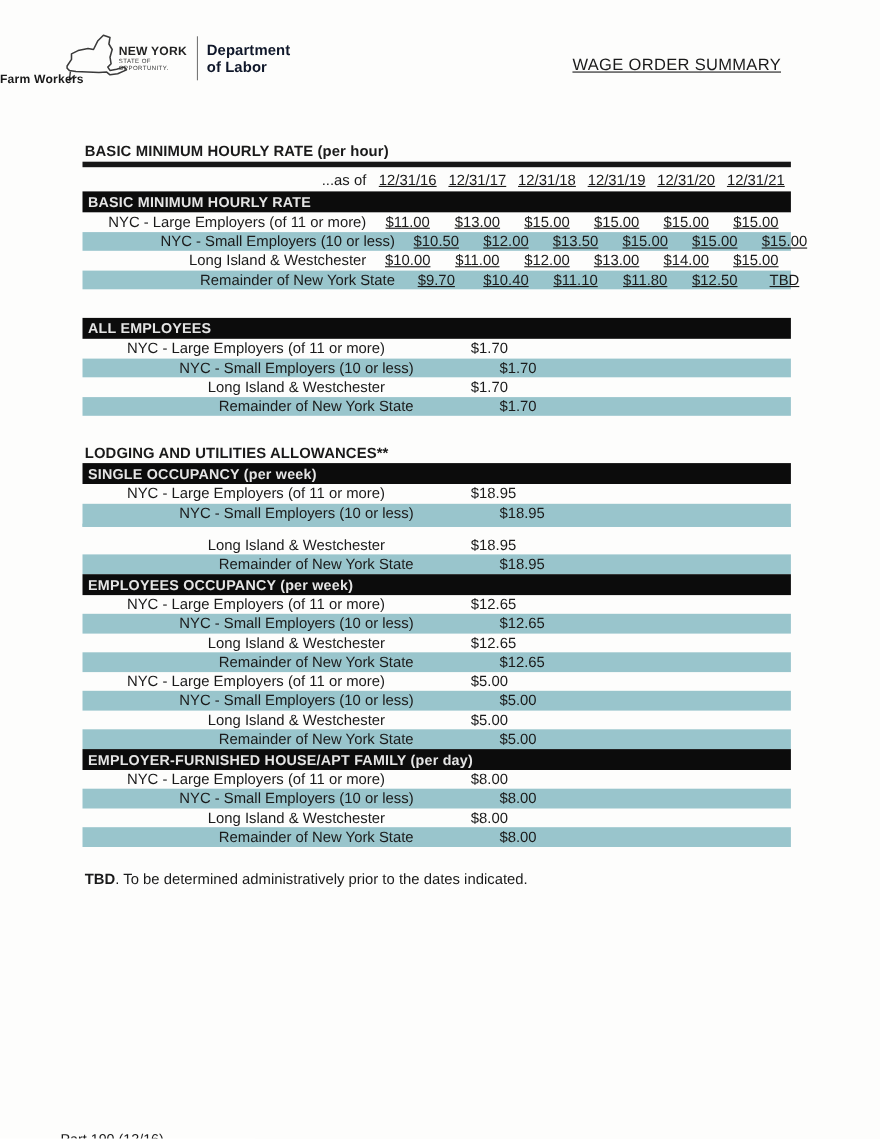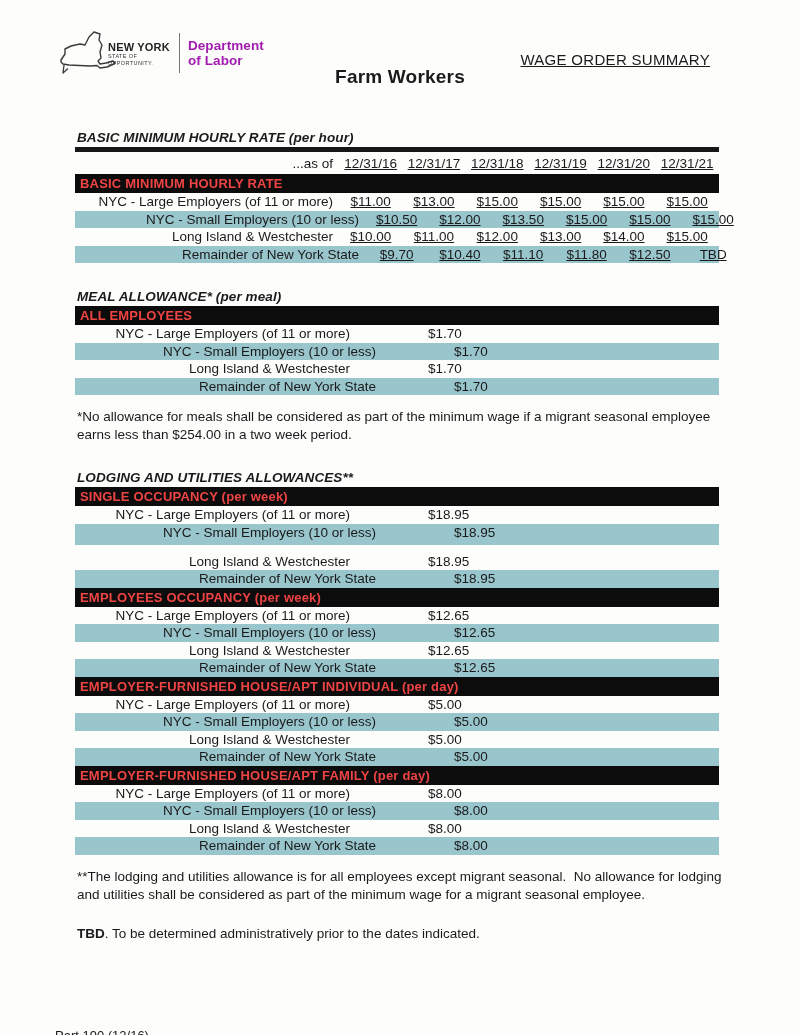--- a/index.html
+++ b/index.html
@@ -13,29 +13,29 @@
     overflow: hidden;
   }
 
   
   .logo { position: absolute; left: 56px; top: 28px; display: flex; align-items: center; }
   .logo svg { width: 64px; height: 50px; display: block; }
   .state-block { margin-left: -12px; margin-top: 1px; }
   .state-name { font-weight: bold; font-size: 11px; letter-spacing: 0.2px; color: #222; }
   .state-tag { font-size: 5.5px; letter-spacing: 0.4px; line-height: 1.25; color: #333; }
   .logo-divider { width: 1px; height: 40px; background: #777; margin: 0 8px 0 9px; }
-  .dept { font-weight: bold; font-size: 13.5px; line-height: 1.12; letter-spacing: 0.1px; color: #a21caf; }
-  .doc-title { position: absolute; top: 66px; left: 0; width: 760px; text-align: center; font-size: 19px; font-weight: bold; letter-spacing: 0.2px; margin-left: 20px; }
+  .dept { font-weight: bold; font-size: 13.5px; line-height: 1.12; letter-spacing: 0.1px; color: #0f172a; }
+  .doc-title { position: absolute; top: 66px; left: 0; width: 760px; font-size: 11px; font-weight: bold; letter-spacing: 0.2px; }
   .summary-title { position: absolute; top: 51px; right: 90px; font-size: 15px; letter-spacing: 0.3px; text-decoration: underline; }
 
   
   .main { position: absolute; left: 75px; top: 130px; width: 644px; }
-  .sec-title { font-size: 13.5px; font-weight: bold; margin: 0 0 2px 2px; letter-spacing: 0.1px; font-style: italic; }
+  .sec-title { font-size: 13.5px; font-weight: bold; margin: 0 0 2px 2px; letter-spacing: 0.1px; }
   .double-rule { height: 2px; border-top: 3px solid #171717; border-bottom: 2px solid #171717; margin-bottom: 1px; }
-  .black-bar { background: var(--bar, #0c0c0c); color: #ef4444; font-weight: bold; font-size: 13px; height: 19px; line-height: 19px; padding-left: 5px; letter-spacing: 0.2px; white-space: nowrap; overflow: hidden; }
+  .black-bar { background: var(--bar, #0c0c0c); color: #e5e5e5; font-weight: bold; font-size: 13px; height: 19px; line-height: 19px; padding-left: 5px; letter-spacing: 0.2px; white-space: nowrap; overflow: hidden; }
   .shaded { background: var(--teal, #99c5cc); padding-left: 26px; }
 
   
   .b-row, .asof-row { display: grid; grid-template-columns: 264px repeat(6, 63.3px); align-items: center; height: 17.5px; font-size: 13.5px; }
   .asof-row { height: 21px; }
   .lbl { text-align: right; padding-right: 6px; white-space: nowrap; }
   .c { text-align: center; white-space: nowrap; text-decoration: underline; }
 
   
   .t-row { display: grid; grid-template-columns: 281px 1fr; align-items: center; height: 17.5px; font-size: 13.5px; }
@@ -126,41 +126,39 @@
             <span class="c">$10.40</span>
             <span class="c">$11.10</span>
             <span class="c">$11.80</span>
             <span class="c">$12.50</span>
             <span class="c">TBD</span>
           </div>
         </div>
     </div>
 
     <div class="sec">
-      <h2 class="sec-title">MEAL ALLOWANCE* (per meal)</h2>
       <div class="black-bar">ALL EMPLOYEES</div>
       <div id="mealRows">
           <div class="t-row">
             <span class="lbl">NYC - Large Employers (of 11 or more)</span>
             <span class="val">$1.70</span>
           </div>
           <div class="t-row shaded">
             <span class="lbl">NYC - Small Employers (10 or less)</span>
             <span class="val">$1.70</span>
           </div>
           <div class="t-row">
             <span class="lbl">Long Island &amp; Westchester</span>
             <span class="val">$1.70</span>
           </div>
           <div class="t-row shaded">
             <span class="lbl">Remainder of New York State</span>
             <span class="val">$1.70</span>
           </div>
         </div>
-      <p class="footnote">*No allowance for meals shall be considered as part of the minimum wage if a migrant seasonal employee earns less than $254.00 in a two week period.</p>
     </div>
 
     <div class="sec">
       <h2 class="sec-title">LODGING AND UTILITIES ALLOWANCES**</h2>
       <div id="lodgingTables">
           <div class="black-bar">SINGLE OCCUPANCY (per week)</div>
           <div class="t-row">
             <span class="lbl">NYC - Large Employers (of 11 or more)</span>
             <span class="val">$18.95</span>
           </div>
@@ -186,21 +184,20 @@
             <span class="val">$12.65</span>
           </div>
           <div class="t-row">
             <span class="lbl">Long Island &amp; Westchester</span>
             <span class="val">$12.65</span>
           </div>
           <div class="t-row shaded">
             <span class="lbl">Remainder of New York State</span>
             <span class="val">$12.65</span>
           </div>
-          <div class="black-bar">EMPLOYER-FURNISHED HOUSE/APT INDIVIDUAL (per day)</div>
           <div class="t-row">
             <span class="lbl">NYC - Large Employers (of 11 or more)</span>
             <span class="val">$5.00</span>
           </div>
           <div class="t-row shaded">
             <span class="lbl">NYC - Small Employers (10 or less)</span>
             <span class="val">$5.00</span>
           </div>
           <div class="t-row">
             <span class="lbl">Long Island &amp; Westchester</span>
@@ -221,21 +218,20 @@
           </div>
           <div class="t-row">
             <span class="lbl">Long Island &amp; Westchester</span>
             <span class="val">$8.00</span>
           </div>
           <div class="t-row shaded">
             <span class="lbl">Remainder of New York State</span>
             <span class="val">$8.00</span>
           </div>
         </div>
-      <p class="footnote">**The lodging and utilities allowance is for all employees except migrant seasonal.&nbsp; No allowance for lodging and utilities shall be considered as part of the minimum wage for a migrant seasonal employee.</p>
     </div>
 
     <p class="tbd-line"><span class="term">TBD</span><span>. To be determined administratively prior to the dates indicated.</span></p>
 
   </div>
 
   <div class="footer-left">Part 190 (12/16)</div>
   <div class="footer-right">SP-NY-AGWO-Q-99229</div>
 
 </div>

